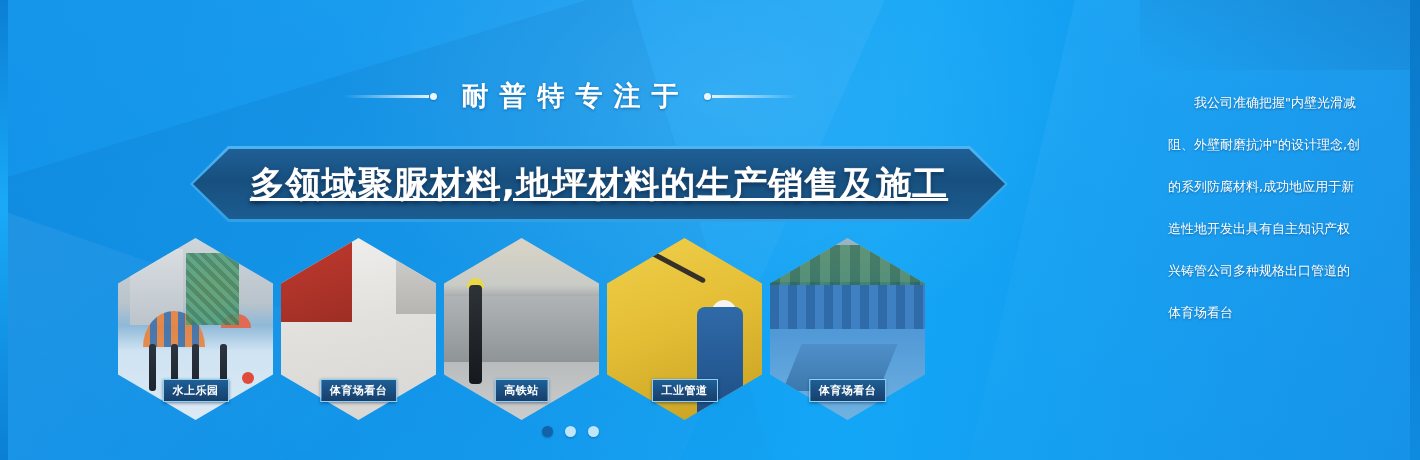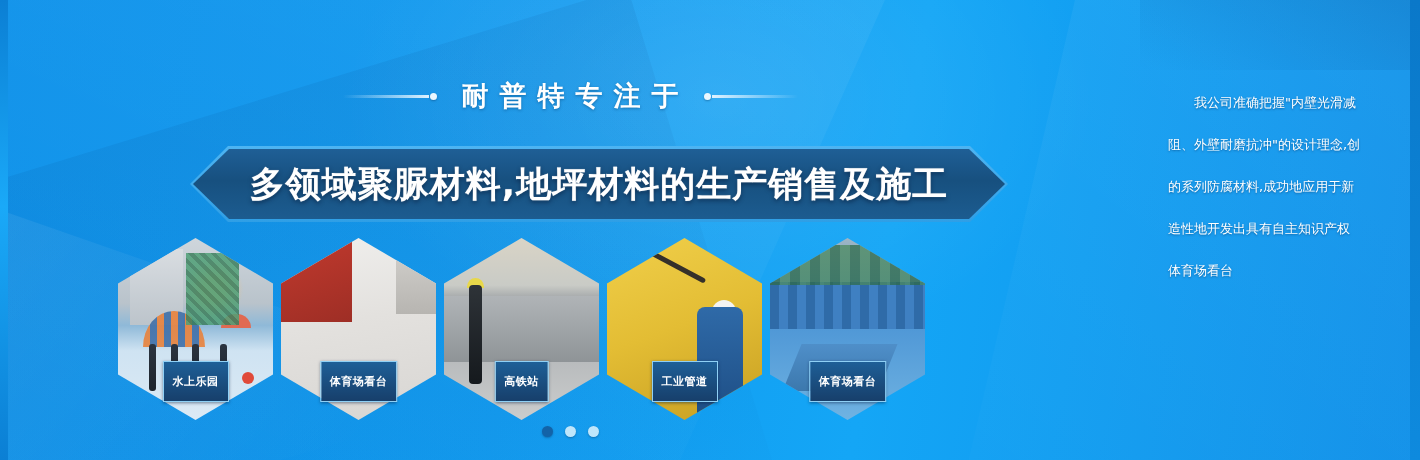--- a/index.html
+++ b/index.html
@@ -96,20 +96,21 @@
   .plaque-inner {
     position:absolute; inset:3px;
     background:linear-gradient(180deg,#1f5f96 0%,#17507f 45%,#1c5c90 100%);
     clip-path:polygon(36px 0,calc(100% - 36px) 0,100% 50%,calc(100% - 36px) 100%,36px 100%,0 50%);
     display:flex; align-items:center; justify-content:center;
   }
   .plaque-title {
     color:#ffffff; font-size:35px; font-weight:bold;
     letter-spacing:1px; white-space:nowrap;
     text-shadow:0 2px 4px rgba(0,20,50,.55), 0 0 1px rgba(255,255,255,.6);
+    text-decoration:underline;
   }
 
   
   .hex-row {
     position:absolute; left:118px; top:238px;
     width:995px; height:182px;
     display:flex; gap:8px;
   }
   .hex-cell {
     position:relative; width:155px; height:182px; flex:0 0 155px;
@@ -119,21 +120,21 @@
     clip-path:polygon(50% 0,100% 25%,100% 75%,50% 100%,0 75%,0 25%);
     overflow:hidden;
   }
   .hex-img .scene { position:absolute; inset:0; }
   .hex-cap {
     position:absolute; left:50%; transform:translateX(-50%);
     bottom:18px;
     background:linear-gradient(180deg,#1e5f97,#173f6b);
     border:1px solid #8fd0f5;
     color:#ffffff; font-size:11px; font-weight:bold;
-    padding:12px 9px; letter-spacing:.5px; white-space:nowrap;
+    padding:3px 9px; letter-spacing:.5px; white-space:nowrap;
     box-shadow:0 1px 3px rgba(0,25,60,.5);
   }
 
   
   .s-waterpark {
     background:
       radial-gradient(circle at 62% 28%,rgba(255,190,90,.55) 0 7%,rgba(255,190,90,0) 18%),
       linear-gradient(180deg,#cfd6dc 0%,#b9c3cb 36%,#8fb9d8 48%,#cfe3f2 62%,#dceaf5 100%);
   }
   .s-waterpark::before {
@@ -355,20 +356,21 @@
       <span class="hex-cap">体育场看台</span>
     </div>
 
   </div>
 
   <div class="side-copy">
     <p class="indent">我公司准确把握"内壁光滑减</p>
     <p>阻、外壁耐磨抗冲"的设计理念,创</p>
     <p>的系列防腐材料,成功地应用于新</p>
     <p>造性地开发出具有自主知识产权</p>
+    <p>兴铸管公司多种规格出口管道的</p>
     <p>体育场看台</p>
   </div>
 
   <div class="dots">
     <span class="dot active"></span>
     <span class="dot"></span>
     <span class="dot"></span>
   </div>
 
 </div>

